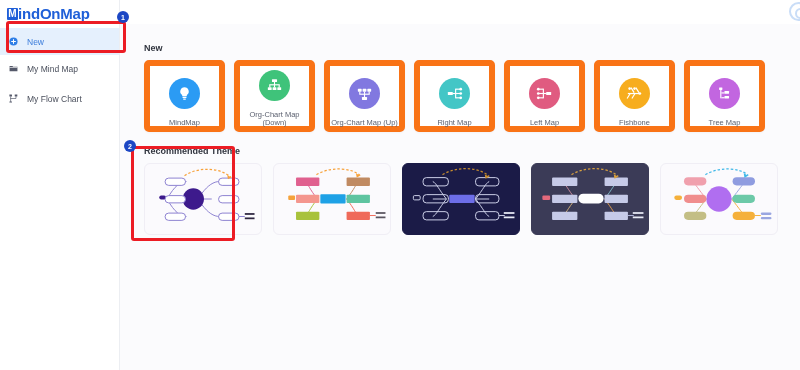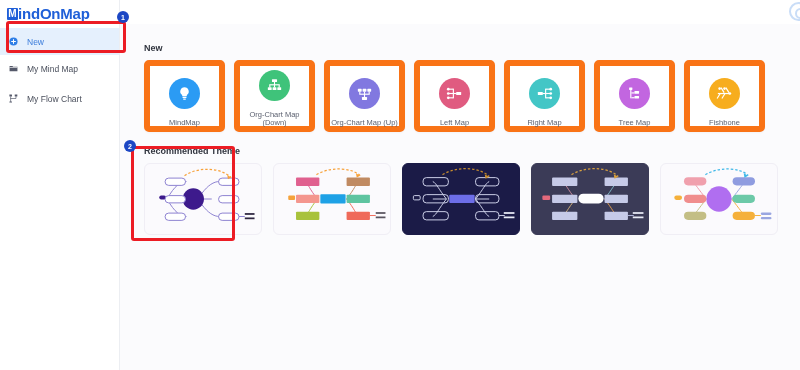--- a/index.html
+++ b/index.html
@@ -258,81 +258,81 @@
               <rect x="17.8" y="9.4" width="1.6" height="3.2" fill="#fff"></rect>
               <rect x="2.6" y="5.4" width="5.4" height="4" rx="0.8" fill="#fff"></rect>
               <rect x="9.3" y="5.4" width="5.4" height="4" rx="0.8" fill="#fff"></rect>
               <rect x="16" y="5.4" width="5.4" height="4" rx="0.8" fill="#fff"></rect>
             </svg>
         </div>
         <div class="tpl-name">Org-Chart Map (Up)</div>
       </div>
 
       <div class="tpl-card">
+        <div class="tpl-ico" style="background:#43c6c6">
+          <svg width="17" height="17" viewBox="0 0 24 24">
+              <rect x="2.6" y="9.8" width="7" height="4.4" rx="0.8" fill="#fff"></rect>
+              <rect x="9" y="11.2" width="5.4" height="1.6" fill="#fff"></rect>
+              <rect x="12.8" y="5.1" width="1.6" height="13.8" fill="#fff"></rect>
+              <rect x="14" y="5.1" width="6" height="1.6" fill="#fff"></rect>
+              <rect x="14" y="11.2" width="6" height="1.6" fill="#fff"></rect>
+              <rect x="14" y="17.3" width="6" height="1.6" fill="#fff"></rect>
+              <circle cx="20.8" cy="5.9" r="1.9" fill="#fff"></circle>
+              <circle cx="20.8" cy="12" r="1.9" fill="#fff"></circle>
+              <circle cx="20.8" cy="18.1" r="1.9" fill="#fff"></circle>
+            </svg>
+        </div>
+        <div class="tpl-name">Right Map</div>
+      </div>
+
+      <div class="tpl-card">
         <div class="tpl-ico" style="background:#e05b80">
           <svg width="17" height="17" viewBox="0 0 24 24">
               <rect x="14.4" y="9.8" width="7" height="4.4" rx="0.8" fill="#fff"></rect>
               <rect x="9.6" y="11.2" width="5.4" height="1.6" fill="#fff"></rect>
               <rect x="9.6" y="5.1" width="1.6" height="13.8" fill="#fff"></rect>
               <rect x="4" y="5.1" width="6" height="1.6" fill="#fff"></rect>
               <rect x="4" y="11.2" width="6" height="1.6" fill="#fff"></rect>
               <rect x="4" y="17.3" width="6" height="1.6" fill="#fff"></rect>
               <circle cx="3.2" cy="5.9" r="1.9" fill="#fff"></circle>
               <circle cx="3.2" cy="12" r="1.9" fill="#fff"></circle>
               <circle cx="3.2" cy="18.1" r="1.9" fill="#fff"></circle>
             </svg>
         </div>
         <div class="tpl-name">Left Map</div>
       </div>
 
       <div class="tpl-card">
-        <div class="tpl-ico" style="background:#43c6c6">
-          <svg width="17" height="17" viewBox="0 0 24 24">
-              <rect x="2.6" y="9.8" width="7" height="4.4" rx="0.8" fill="#fff"></rect>
-              <rect x="9" y="11.2" width="5.4" height="1.6" fill="#fff"></rect>
-              <rect x="12.8" y="5.1" width="1.6" height="13.8" fill="#fff"></rect>
-              <rect x="14" y="5.1" width="6" height="1.6" fill="#fff"></rect>
-              <rect x="14" y="11.2" width="6" height="1.6" fill="#fff"></rect>
-              <rect x="14" y="17.3" width="6" height="1.6" fill="#fff"></rect>
-              <circle cx="20.8" cy="5.9" r="1.9" fill="#fff"></circle>
-              <circle cx="20.8" cy="12" r="1.9" fill="#fff"></circle>
-              <circle cx="20.8" cy="18.1" r="1.9" fill="#fff"></circle>
-            </svg>
-        </div>
-        <div class="tpl-name">Right Map</div>
-      </div>
-
-      <div class="tpl-card">
-        <div class="tpl-ico" style="background:#c266e0">
-          <svg width="17" height="17" viewBox="0 0 24 24">
-              <rect x="4.4" y="3.4" width="4.6" height="3.6" rx="0.6" fill="#fff"></rect>
-              <rect x="6" y="7" width="1.6" height="11.8" fill="#fff"></rect>
-              <rect x="7.6" y="10.4" width="4.6" height="1.6" fill="#fff"></rect>
-              <rect x="7.6" y="17.2" width="4.6" height="1.6" fill="#fff"></rect>
-              <rect x="12" y="8.6" width="6.4" height="3.6" rx="0.6" fill="#fff"></rect>
-              <rect x="12" y="15.4" width="6.4" height="3.6" rx="0.6" fill="#fff"></rect>
-            </svg>
-        </div>
-        <div class="tpl-name">Tree Map</div>
-      </div>
-
-      <div class="tpl-card">
         <div class="tpl-ico" style="background:#f7ad1e">
           <svg width="17" height="17" viewBox="0 0 24 24">
               <rect x="2.6" y="11.2" width="18.8" height="1.7" fill="#fff"></rect>
               <rect x="6.4" y="4.2" width="1.7" height="8.2" transform="rotate(-32 6.4 4.2)" fill="#fff"></rect>
               <rect x="13.2" y="4.2" width="1.7" height="8.2" transform="rotate(-32 13.2 4.2)" fill="#fff"></rect>
               <rect x="5.2" y="11.6" width="1.7" height="8.2" transform="rotate(32 5.2 11.6)" fill="#fff"></rect>
               <rect x="12" y="11.6" width="1.7" height="8.2" transform="rotate(32 12 11.6)" fill="#fff"></rect>
               <circle cx="5.1" cy="5.1" r="1.8" fill="#fff"></circle>
               <circle cx="12" cy="5.1" r="1.8" fill="#fff"></circle>
               <circle cx="19.4" cy="12" r="1.9" fill="#fff"></circle>
             </svg>
         </div>
         <div class="tpl-name">Fishbone</div>
+      </div>
+
+      <div class="tpl-card">
+        <div class="tpl-ico" style="background:#c266e0">
+          <svg width="17" height="17" viewBox="0 0 24 24">
+              <rect x="4.4" y="3.4" width="4.6" height="3.6" rx="0.6" fill="#fff"></rect>
+              <rect x="6" y="7" width="1.6" height="11.8" fill="#fff"></rect>
+              <rect x="7.6" y="10.4" width="4.6" height="1.6" fill="#fff"></rect>
+              <rect x="7.6" y="17.2" width="4.6" height="1.6" fill="#fff"></rect>
+              <rect x="12" y="8.6" width="6.4" height="3.6" rx="0.6" fill="#fff"></rect>
+              <rect x="12" y="15.4" width="6.4" height="3.6" rx="0.6" fill="#fff"></rect>
+            </svg>
+        </div>
+        <div class="tpl-name">Tree Map</div>
       </div>
 
     </div>
 
 
     <div class="section-title theme">Recommended Theme</div>
 
     <div class="theme-row">
 
       <div class="theme-card">

